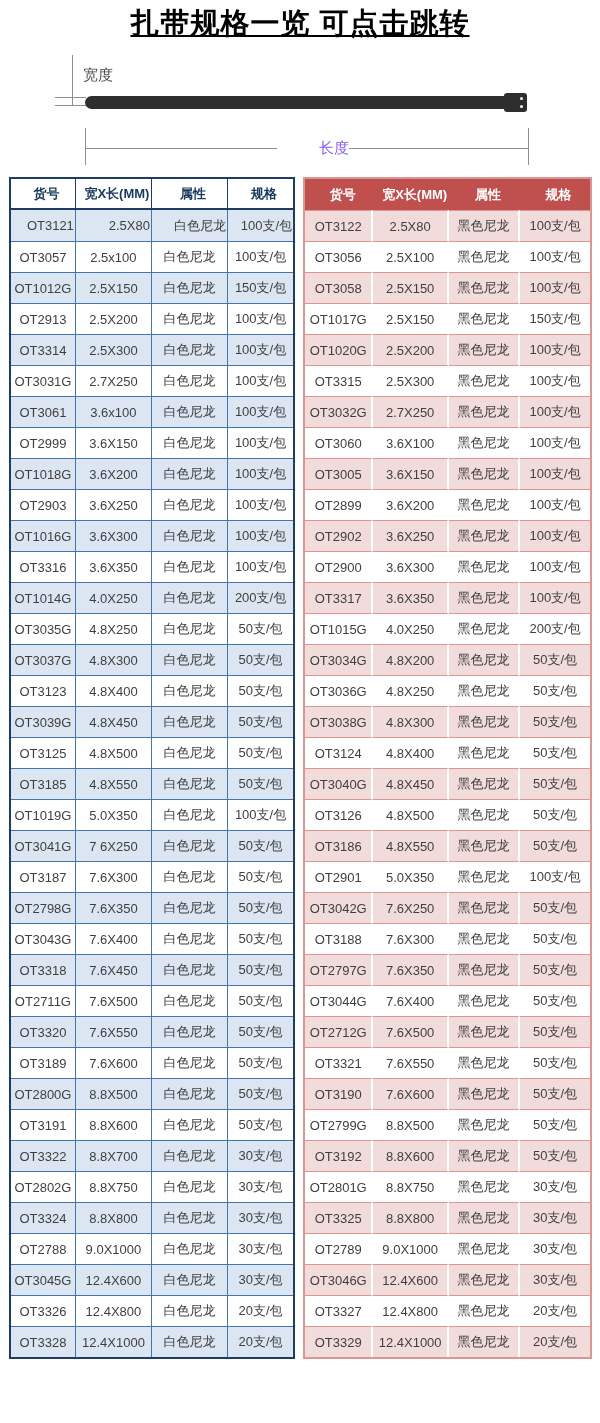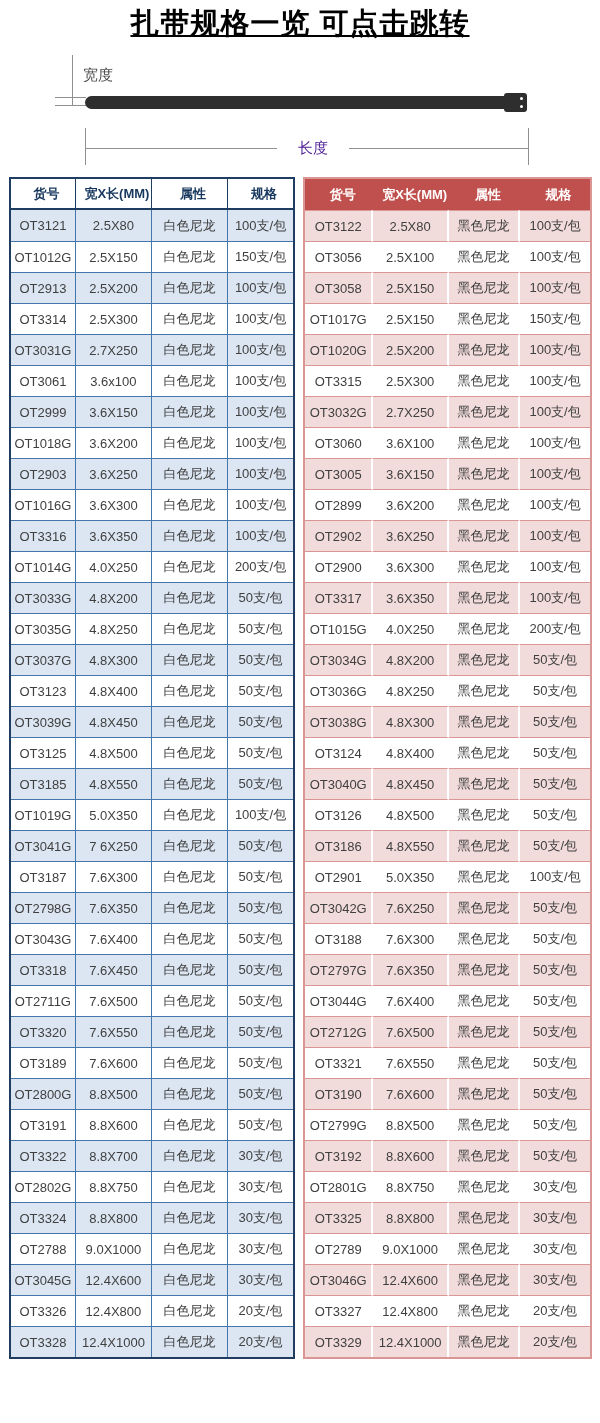--- a/index.html
+++ b/index.html
@@ -25,22 +25,22 @@
   .head{
     position:absolute;left:504px;top:93px;width:23px;height:19px;
     background:var(--tie-color);border-radius:3px;
   }
   .dot{position:absolute;width:3px;height:3px;background:#ffffff;border-radius:50%;}
   .d1{right:4px;top:4px;} .d2{right:4px;bottom:4px;}
   .len-tick-l{left:85px;top:128px;width:1px;height:37px;}
   .len-tick-r{left:528px;top:128px;width:1px;height:37px;}
   .len-line{left:86px;top:148px;width:442px;height:1px;}
   .llabel{
-    position:absolute;left:277px;top:139px;width:72px;text-align:center;
-    background:#ffffff;font-size:15px;color:#4c1d95;
+    position:absolute;left:277px;top:139px;width:72px;text-align:right;
+    background:#ffffff;font-size:15px;color:#8b5cf6;
   }
   
   .tables{position:absolute;top:177px;left:9px;width:583px;display:flex;gap:8px;}
   table.spec-table{border-spacing:0;border-collapse:separate;table-layout:fixed;}
   .spec-table th,.spec-table td{
     box-sizing:border-box;height:31px;padding:0 1px;text-align:center;vertical-align:middle;
     font-size:13px;overflow:hidden;white-space:nowrap;color:var(--cell-text);
   }
   .spec-table th{font-weight:bold;padding-left:8px;}
   
@@ -49,21 +49,21 @@
     color:var(--white-table-header-text);background:#ffffff;
     border-bottom:2px solid var(--white-table-border);
     border-right:1px solid var(--white-table-border);
   }
   table.white th:last-child{border-right:none;}
   table.white td{
     border-top:1px solid var(--white-table-grid);
     border-right:1px solid var(--white-table-grid);
   }
   table.white td:last-child{border-right:none;}
-  table.white tbody tr:first-child td{border-top:none;}
+  table.white tbody tr:first-child td{border-top:none;text-align:right;}
   table.white tbody tr:nth-child(odd){background:var(--white-table-stripe);}
   
   table.black{width:289px;border:2px solid var(--black-table-border);background:#ffffff;}
   table.black th{
     color:var(--black-table-header-text);background:var(--black-table-header-bg);border:none;
   }
   table.black td{
     border-top:1px solid var(--black-table-grid);
     border-right:2px solid #ffffff;
   }
@@ -112,20 +112,26 @@
           </tr>
       </thead>
       <tbody>
           <tr>
             <td>OT3121</td>
             <td>2.5X80</td>
             <td>白色尼龙</td>
             <td>100支/包</td>
           </tr>
           <tr>
+            <td>OT3057</td>
+            <td>2.5x100</td>
+            <td>白色尼龙</td>
+            <td>100支/包</td>
+          </tr>
+          <tr>
             <td>OT1012G</td>
             <td>2.5X150</td>
             <td>白色尼龙</td>
             <td>150支/包</td>
           </tr>
           <tr>
             <td>OT2913</td>
             <td>2.5X200</td>
             <td>白色尼龙</td>
             <td>100支/包</td>
@@ -176,26 +182,20 @@
             <td>OT3316</td>
             <td>3.6X350</td>
             <td>白色尼龙</td>
             <td>100支/包</td>
           </tr>
           <tr>
             <td>OT1014G</td>
             <td>4.0X250</td>
             <td>白色尼龙</td>
             <td>200支/包</td>
-          </tr>
-          <tr>
-            <td>OT3033G</td>
-            <td>4.8X200</td>
-            <td>白色尼龙</td>
-            <td>50支/包</td>
           </tr>
           <tr>
             <td>OT3035G</td>
             <td>4.8X250</td>
             <td>白色尼龙</td>
             <td>50支/包</td>
           </tr>
           <tr>
             <td>OT3037G</td>
             <td>4.8X300</td>

